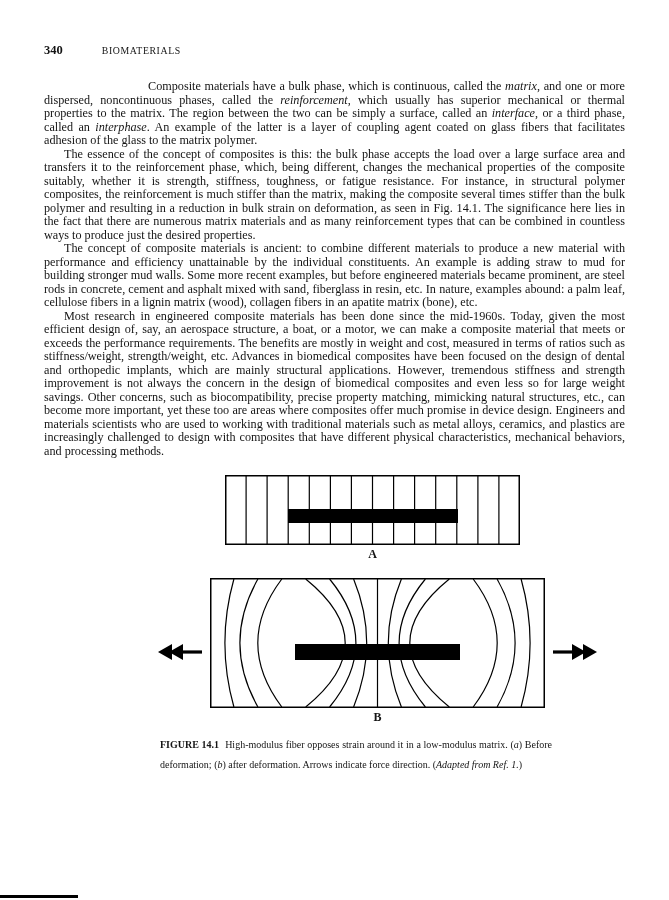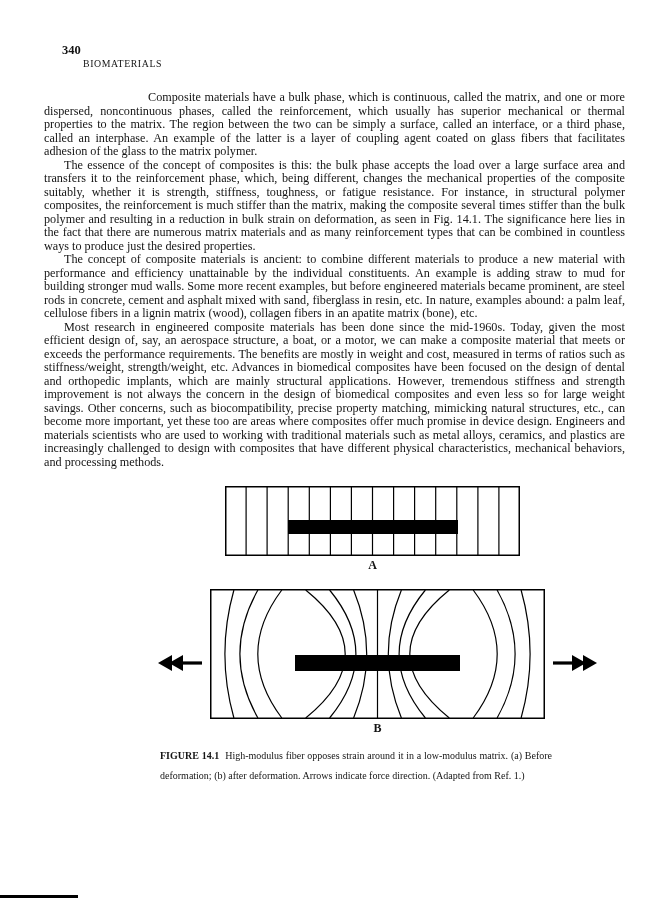--- a/index.html
+++ b/index.html
@@ -7,27 +7,27 @@
     position: relative;
     width: 669px; height: 900px;
     margin: 0 auto;
     background: #ffffff;
     color: #141414;
     font-family: "Liberation Serif", "DejaVu Serif", serif;
     overflow: hidden;
     box-sizing: border-box;
     padding: 43px 44px 0 44px;
   }
-  .hdr { display:flex; align-items: baseline; margin-bottom: 22px; flex-direction: column; }
+  .hdr { display:flex; align-items: baseline; margin-bottom: 22px; }
   .hdr .folio { font-weight: bold; font-size: 12.5px; }
   .hdr .rhead { font-size: 9.8px; letter-spacing: 0.6px; margin-left: 18px; padding-left: 21px; }
   .body-text { width: 581px; font-size: 12.2px; line-height: 13.5px; text-align: justify; }
   .body-text p { margin: 0; text-indent: 20px; }
   .body-text p.deep-indent { text-indent: 104px; }
-  .i { }
+  .i { font-style: italic; }
   .figure { margin-top: 17px; width: 581px; }
   .figA-wrap { margin-left: 181px; width: 295px; }
   .figB-row { display: flex; margin-left: 114px; margin-top: 16px; }
   .figB-mid { margin-left: 8px; width: 335px; }
   .arrow { align-self: flex-start; margin-top: 64px; }
   .arrow.right { margin-left: 8px; }
   .fig-label { text-align: center; font-weight: bold; font-size: 12px; margin-top: 2px; }
   .caption { margin-left: 116px; margin-top: 10px; width: 392px;
              font-size: 10px; line-height: 20px; text-align: justify; }
   .cap-tag { font-weight: bold; margin-right: 6px; }

